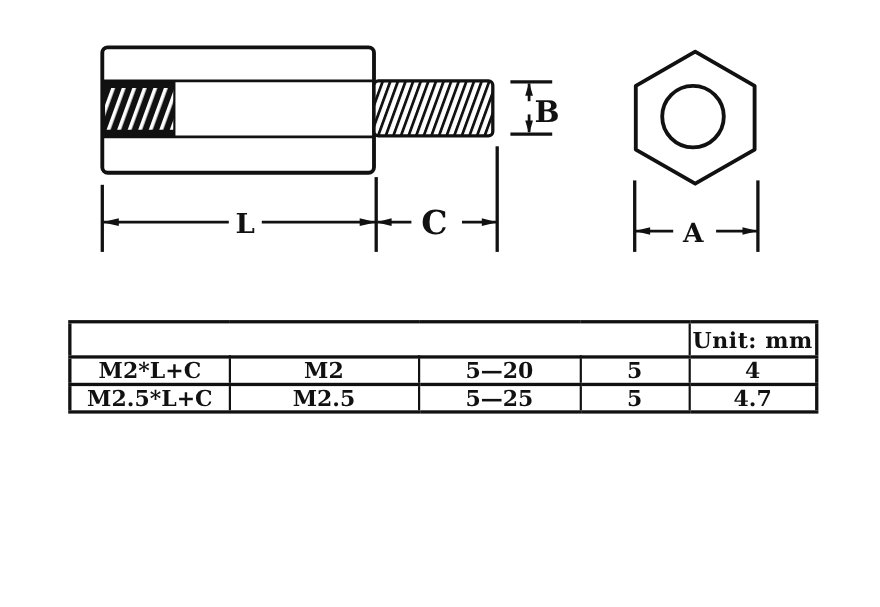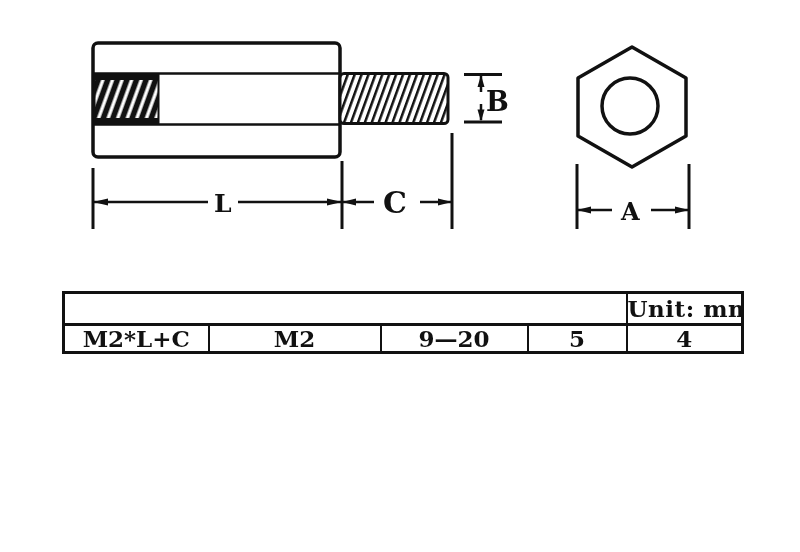--- a/index.html
+++ b/index.html
@@ -26,21 +26,21 @@
   }
   table.spec td, table.spec th {
     border-top:3px solid #111;
     border-bottom:3px solid #111;
     border-left:2px solid #111;
     border-right:2px solid #111;
     text-align:center;
     vertical-align:middle;
     padding:0;
     font-weight:700;
-    font-size:23px;
+    font-size:20px;
     line-height:1.1;
     color:#111;
     overflow:hidden;
     white-space:nowrap;
   }
   tr.row-unit   { height:32px; }
   tr.row-header { height:34px; }
   tr.row-data   { height:17px; }
   td.unit-cell  { font-size:17px; letter-spacing:0.5px; }
 </style>
@@ -122,18 +122,25 @@
     <col style="width:116px">
   </colgroup>
   <tbody>
     <tr class="row-unit">
       <td colspan="4"></td>
       <td class="unit-cell">Unit: mm</td>
     </tr>
     <tr class="row-data">
       <td>M2*L+C</td>
       <td>M2</td>
-      <td>9—20</td>
+      <td>5—20</td>
       <td>5</td>
       <td>4</td>
+    </tr>
+    <tr class="row-data">
+      <td>M2.5*L+C</td>
+      <td>M2.5</td>
+      <td>5—25</td>
+      <td>5</td>
+      <td>4.7</td>
     </tr>
   </tbody>
 </table>
 
 </body></html>

